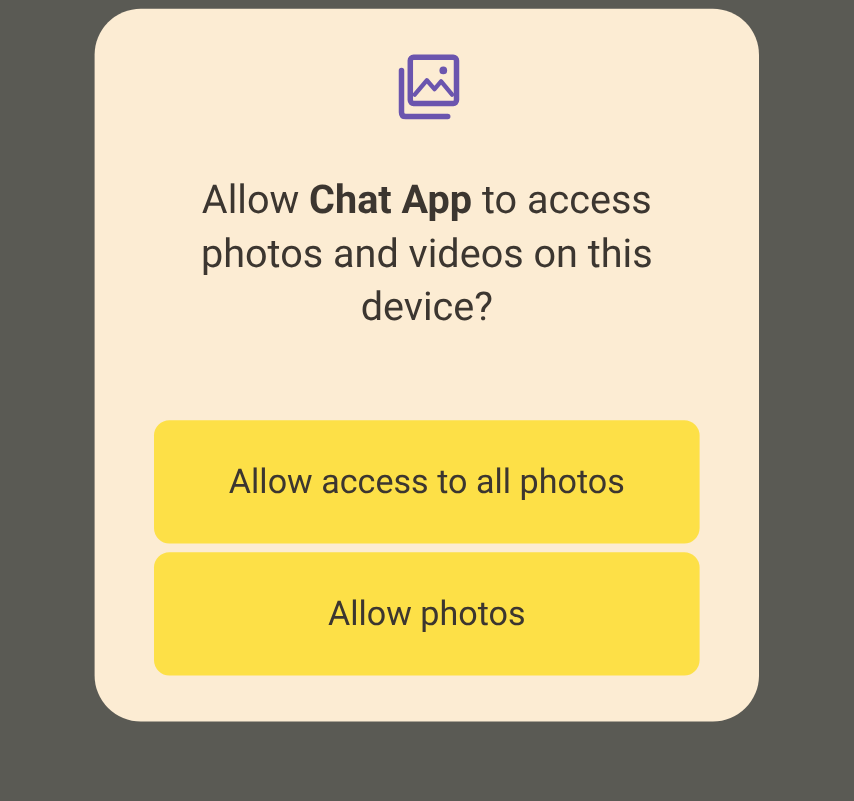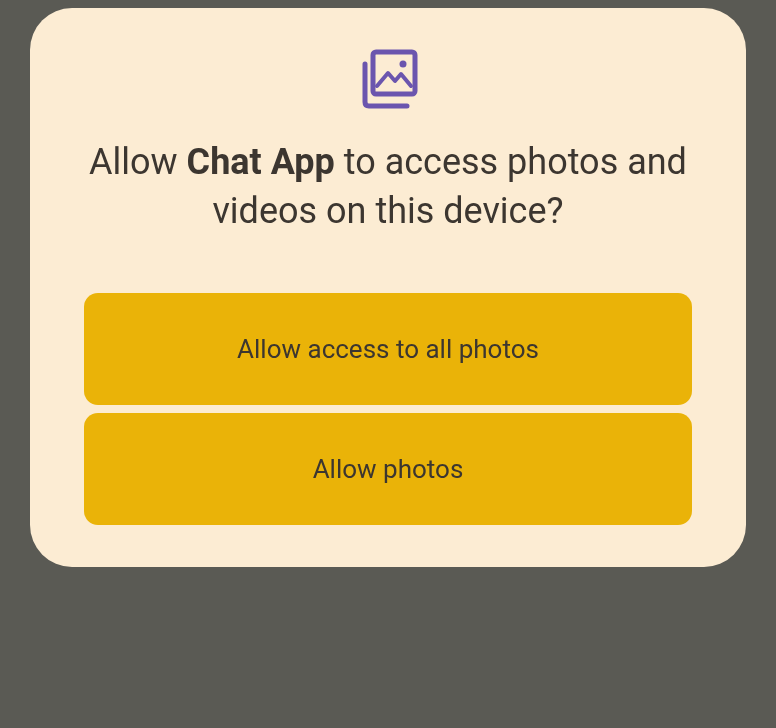--- a/index.html
+++ b/index.html
@@ -13,26 +13,27 @@
       font-family: -apple-system, BlinkMacSystemFont, 'Segoe UI', Roboto, sans-serif;
       background: #5a5a54;
       display: flex;
       align-items: flex-start;
       justify-content: center;
       overflow: hidden;
     }
     .dialog {
       background: #fcecd3;
       border-radius: 42px;
-      width: 716px;
+      width: 604px;
       margin-top: 8px;
       padding: 38px 54px 42px 54px;
       display: flex;
       flex-direction: column;
       align-items: center;
+      gap: 20px;
     }
     .icon-wrap {
       margin-bottom: 22px;
     }
     .title {
       font-size: 36px;
       line-height: 1.35;
       color: #3c3630;
       text-align: center;
       font-weight: 400;
@@ -42,25 +43,25 @@
       font-weight: 700;
     }
     .button-stack {
       width: 100%;
       display: flex;
       flex-direction: column;
       gap: 8px;
     }
     .option-button {
       width: 100%;
-      background: #eab308;
+      background: #fde047;
       border: none;
       border-radius: 14px;
       height: 112px;
-      font-size: 26px;
+      font-size: 31px;
       color: #3c3630;
       cursor: pointer;
       font-family: inherit;
       font-weight: 400;
     }
   </style>
 </head>
 <body>
 
 <div class="dialog">

